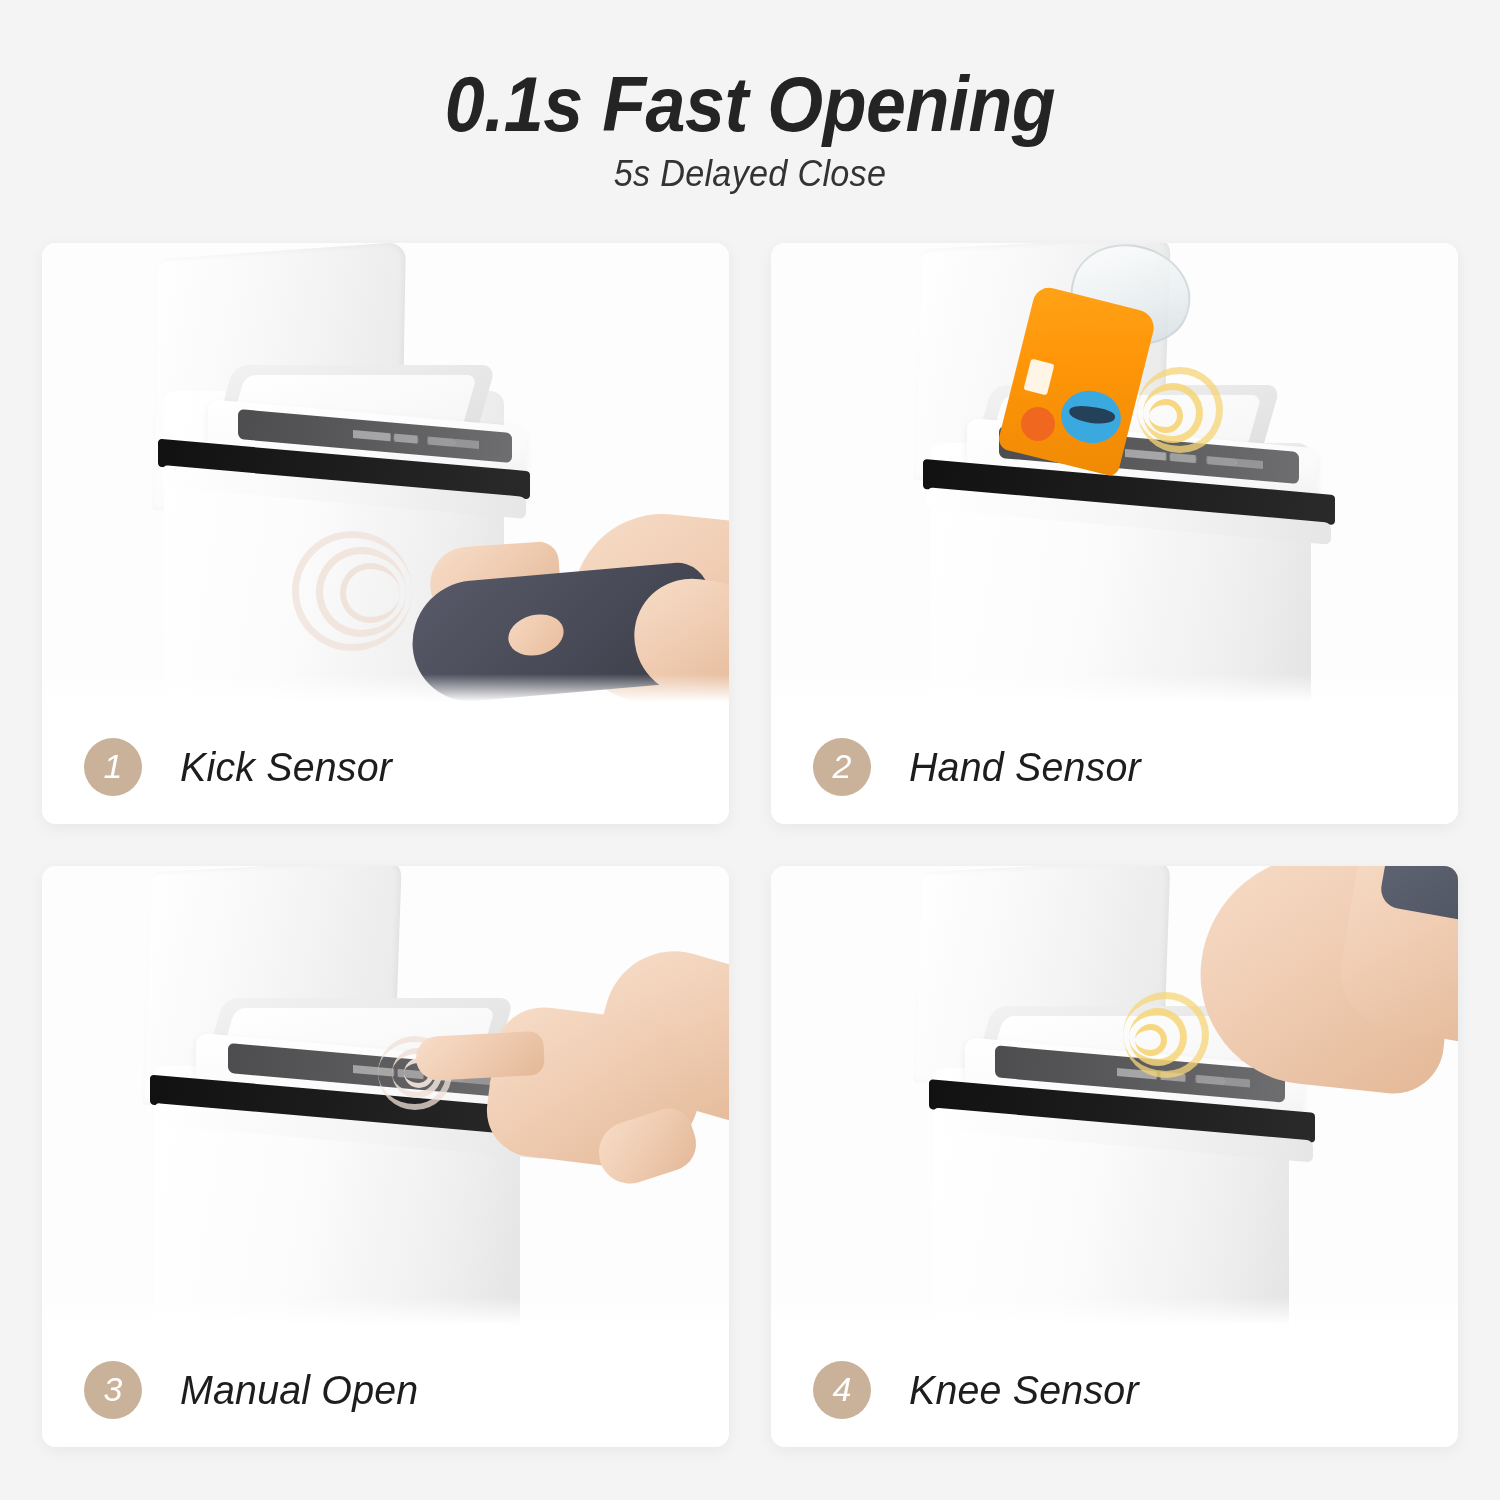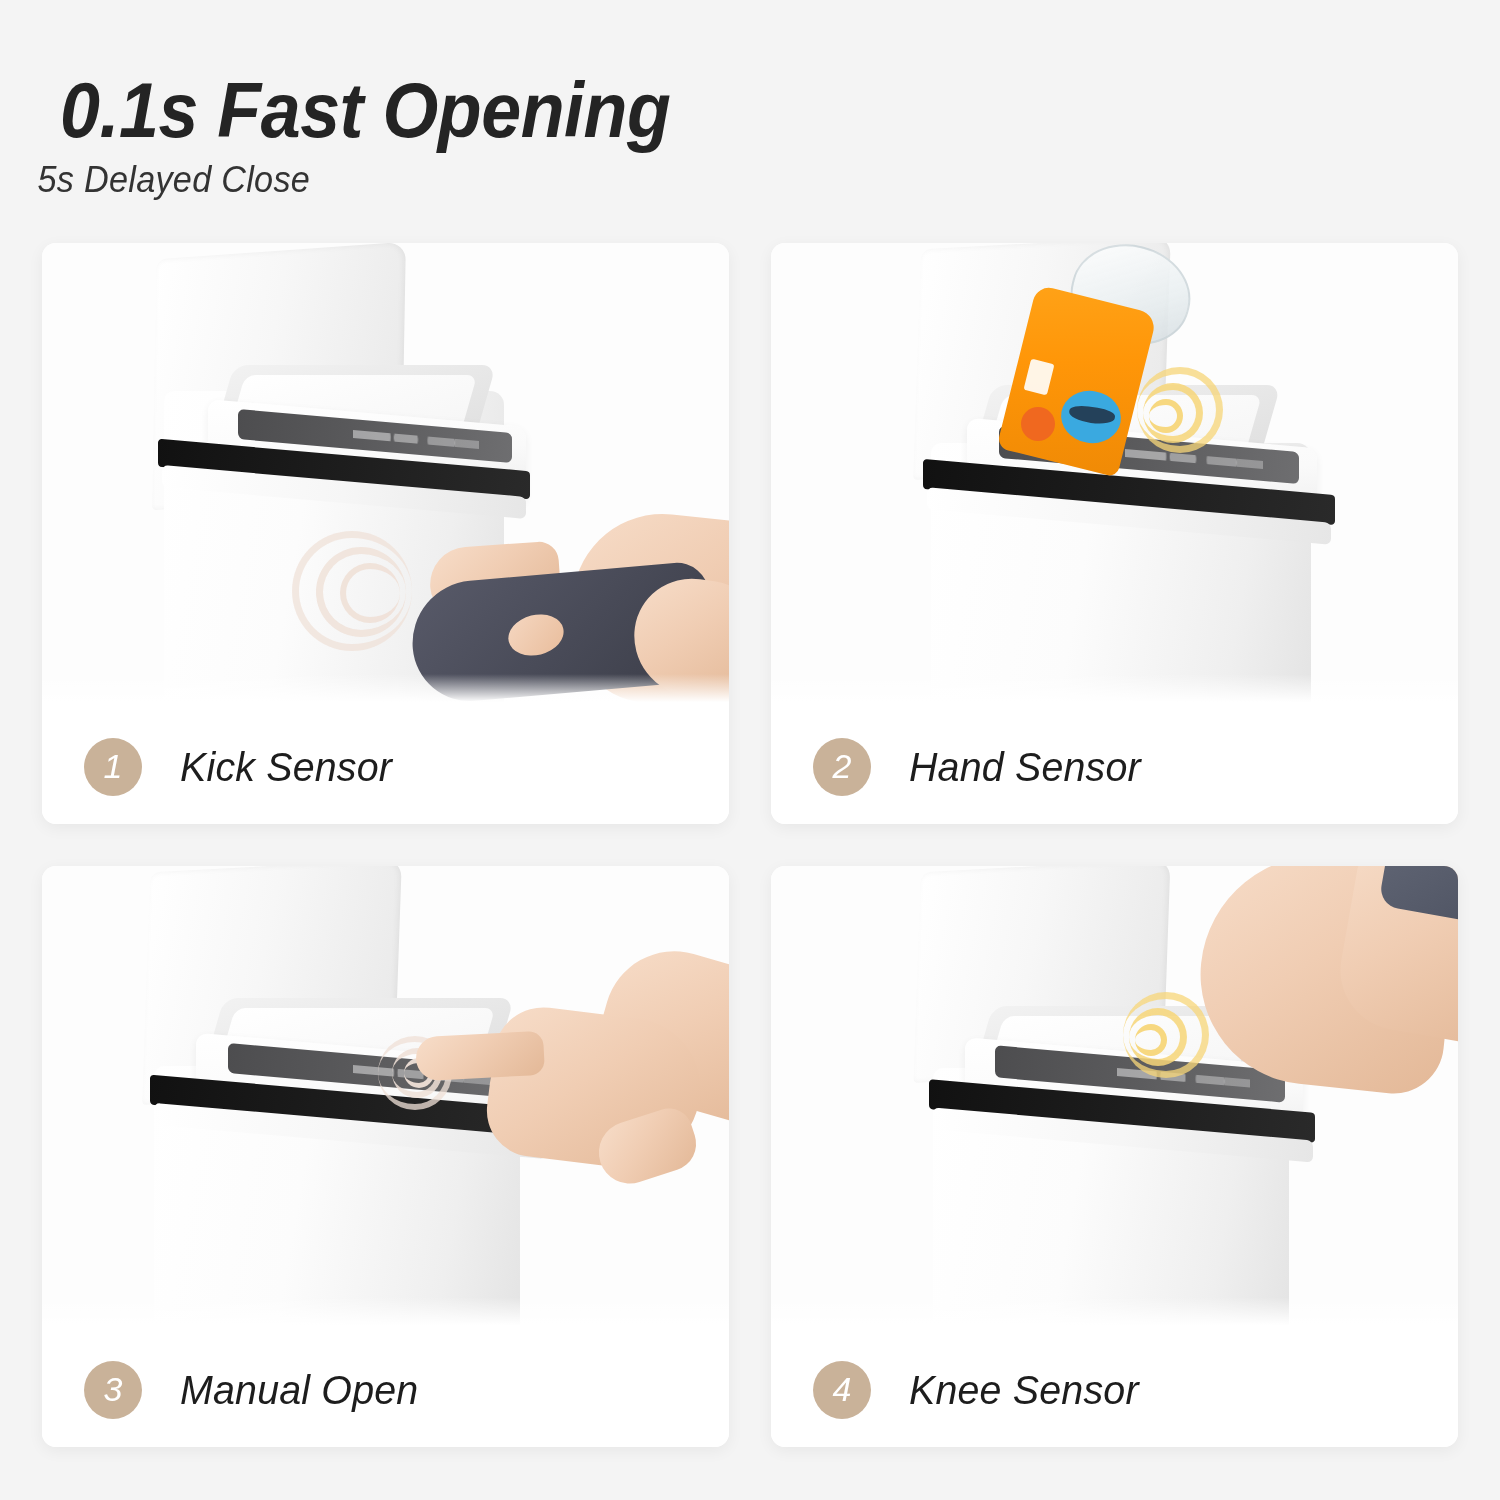--- a/index.html
+++ b/index.html
@@ -13,23 +13,24 @@
   body {
     background: #f4f4f4;
     font-family: "Liberation Sans", sans-serif;
     position: relative;
   }
 
   
   .header {
     position: absolute;
     left: 0;
-    top: 14px;
+    top: 8px;
     width: 1500px;
     height: 243px;
+    text-align: center;
   }
 
   .title {
     position: absolute;
     left: 0;
     top: 52px;
     width: 1500px;
     font-size: 78px;
     line-height: 88px;
     font-weight: bold;

